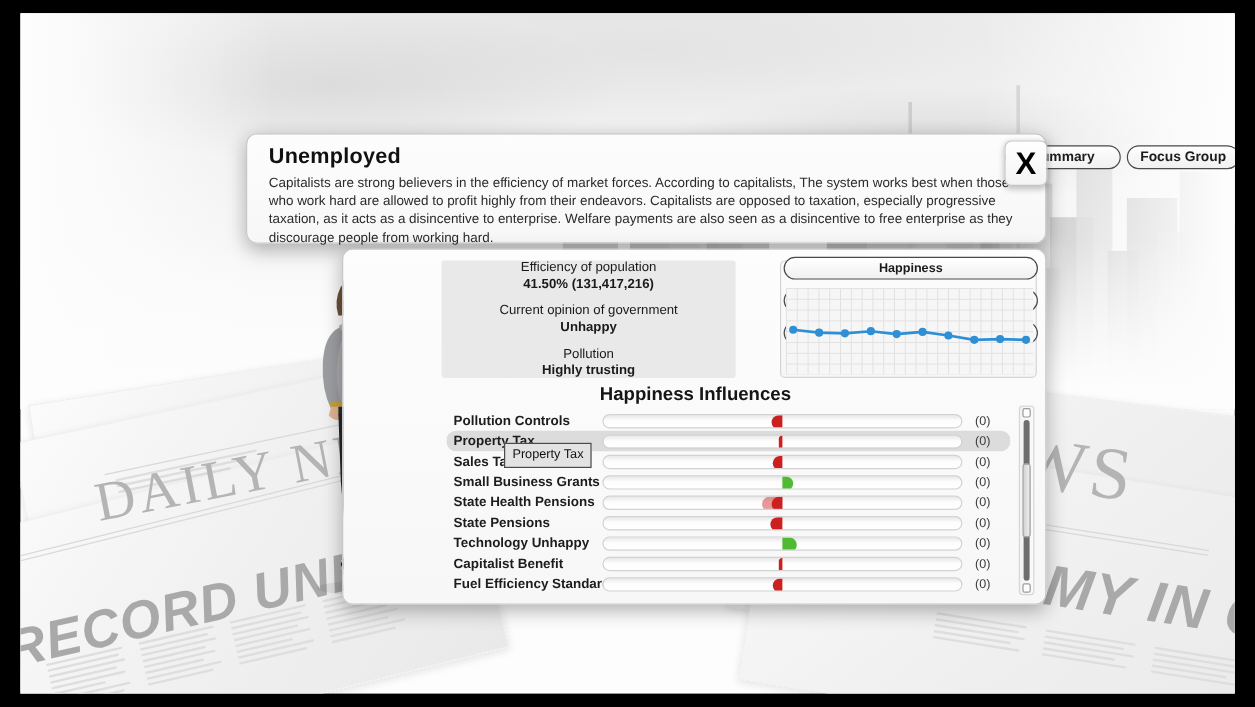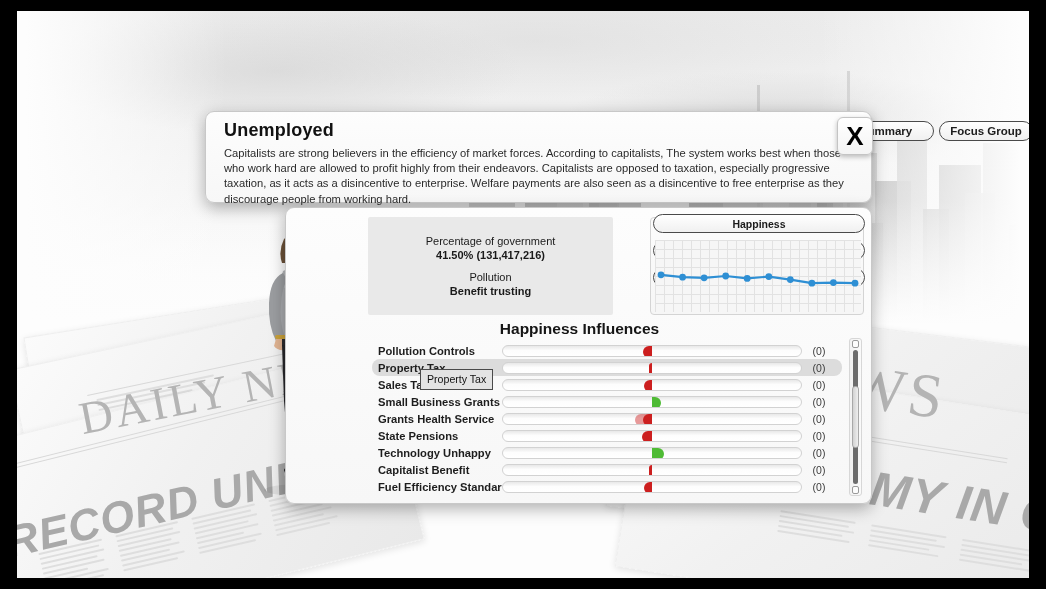--- a/index.html
+++ b/index.html
@@ -369,26 +369,30 @@
       <div class="party-desc">Capitalists are strong believers in the efficiency of market forces. According to capitalists,  The system works best when those who work hard are allowed to profit highly from their endeavors. Capitalists are opposed to taxation, especially progressive taxation, as it acts as a disincentive to enterprise. Welfare payments are also seen as a disincentive to free enterprise as they discourage people from working hard.</div>
       <div class="pill" id="btn-summary">Summary</div>
       <div class="pill" id="btn-focus">Focus Group</div>
     </div>
     <div id="btn-close">X</div>
 
     <div class="win" id="win-body">
 
       <div id="stats">
         <div class="stat-grp">
-          <div class="lbl">Percentage of government</div>
+          <div class="lbl">Efficiency of population</div>
           <div class="val">41.50% (131,417,216)</div>
+        </div>
+        <div class="stat-grp">
+          <div class="lbl">Current opinion of government</div>
+          <div class="val">Unhappy</div>
         </div>
         <div class="stat-grp">
           <div class="lbl">Pollution</div>
-          <div class="val">Benefit trusting</div>
+          <div class="val">Highly trusting</div>
         </div>
       </div>
 
       <div id="graph-box">
         <div class="graph-tabs" id="graph-tabs">
             <div class="gtab">Happiness</div>
             <div class="gtab">Membership</div>
             <div class="gtab">Service</div>
           </div>
         <div class="graph-plot">
@@ -433,21 +437,21 @@
             <div class="ival">(0)</div>
           </div>
           <div class="irow">
             <div class="iname">Small Business Grants</div>
             <div class="ibar">
               <div class="marker pos" style="width:9px;"></div>
             </div>
             <div class="ival">(0)</div>
           </div>
           <div class="irow">
-            <div class="iname">Grants Health Service</div>
+            <div class="iname">State Health Pensions</div>
             <div class="ibar">
               <div class="marker neg ghost" style="width:17px;"></div>
               <div class="marker neg" style="width:9px;"></div>
             </div>
             <div class="ival">(0)</div>
           </div>
           <div class="irow">
             <div class="iname">State Pensions</div>
             <div class="ibar">
               <div class="marker neg" style="width:10px;"></div>

